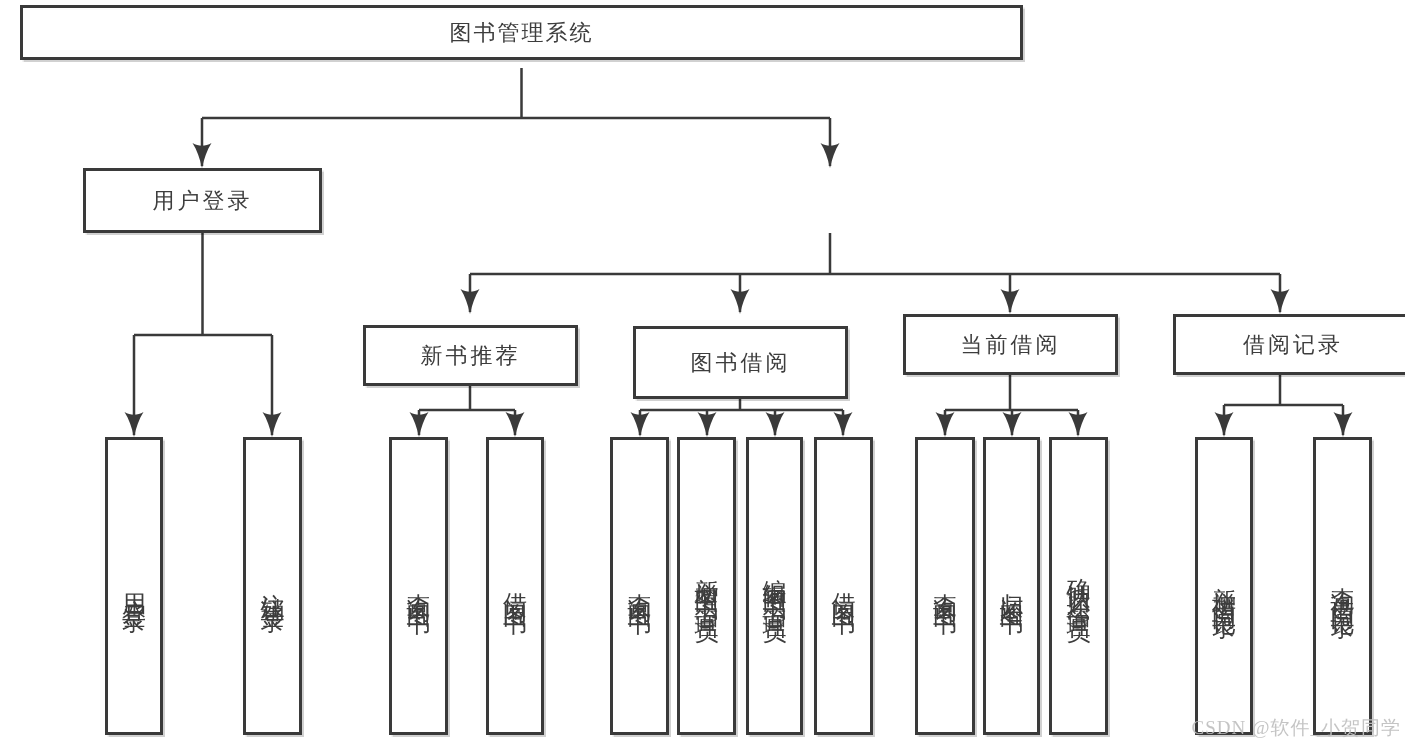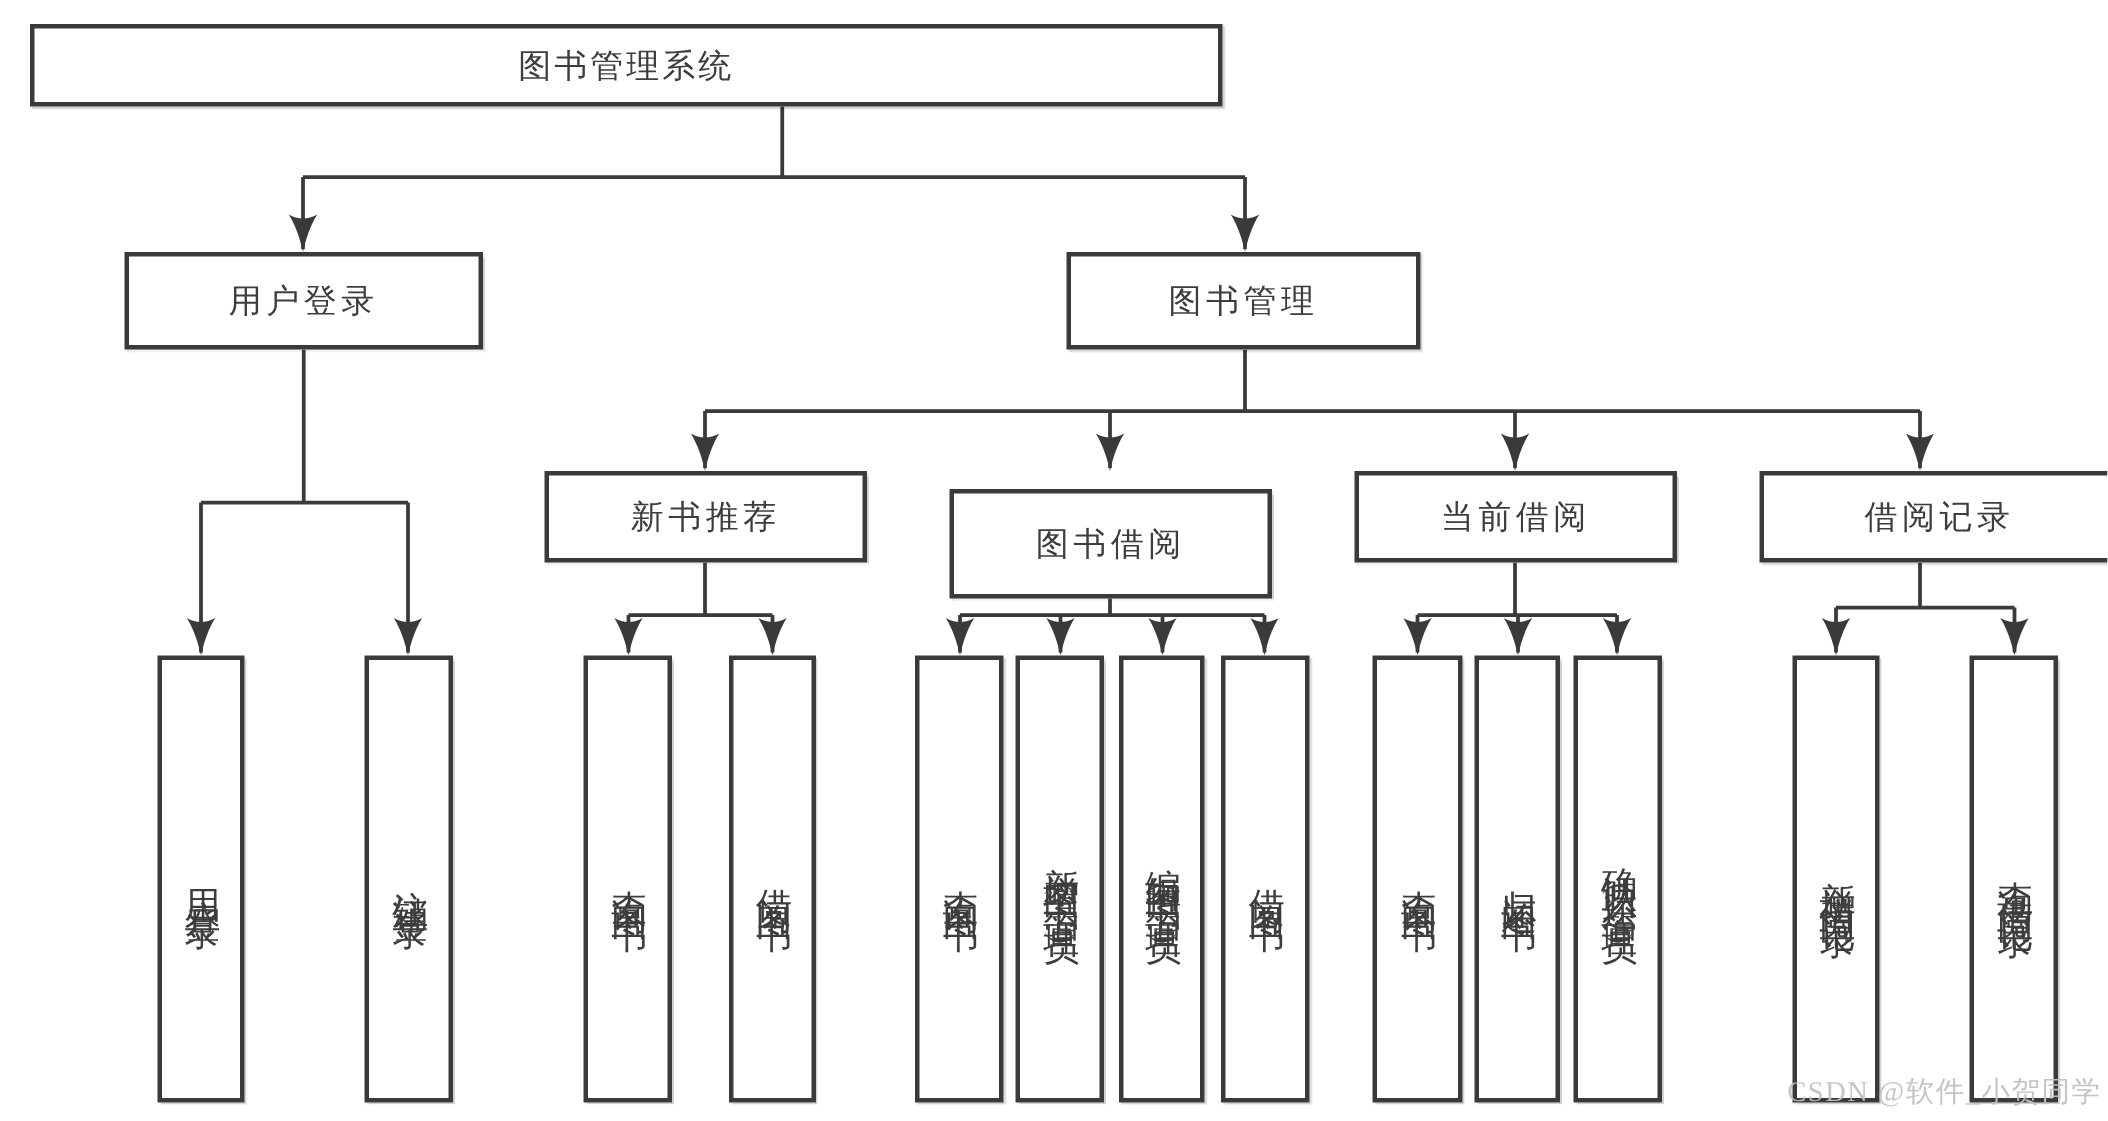--- a/index.html
+++ b/index.html
@@ -73,26 +73,25 @@
       <use href="#ah" x="707" y="437"></use>
     <use href="#ah" x="775" y="437"></use>
       <use href="#ah" x="843" y="437"></use>
     <use href="#ah" x="945" y="437"></use>
       <use href="#ah" x="1012" y="437"></use>
     <use href="#ah" x="1078" y="437"></use>
     <use href="#ah" x="1224" y="437"></use>
       <use href="#ah" x="1343" y="437"></use>
   </svg>
 
-  <div class="box root-box" style="left:20px;top:16px;width:795px;height:55px;">图书管理系统</div>
+  <div class="box root-box" style="left:20px;top:5px;width:1003px;height:55px;">图书管理系统</div>
 
   <div class="box h-box" style="left:83px;top:168px;width:239px;height:65px;">用户登录</div>
-  <div class="box h-box" style="left:711px;top:168px;width:236px;height:65px;">图书管理</div>
 
-  <div class="box h-box" style="left:363px;top:314px;width:215px;height:61px;">新书推荐</div>
+  <div class="box h-box" style="left:363px;top:325px;width:215px;height:61px;">新书推荐</div>
   <div class="box h-box" style="left:633px;top:326px;width:215px;height:73px;">图书借阅</div>
   <div class="box h-box" style="left:903px;top:314px;width:215px;height:61px;text-align:right;">当前借阅</div>
   <div class="box h-box" style="left:1173px;top:314px;width:240px;height:61px;">借阅记录</div>
 
   <div class="box v-box" style="left:105px;top:437px;width:58px;height:298px;">
     <span class="vtext">用户登录</span>
   </div>
   <div class="box v-box" style="left:243px;top:437px;width:59px;height:298px;">
     <span class="vtext">注销登录</span>
   </div>

